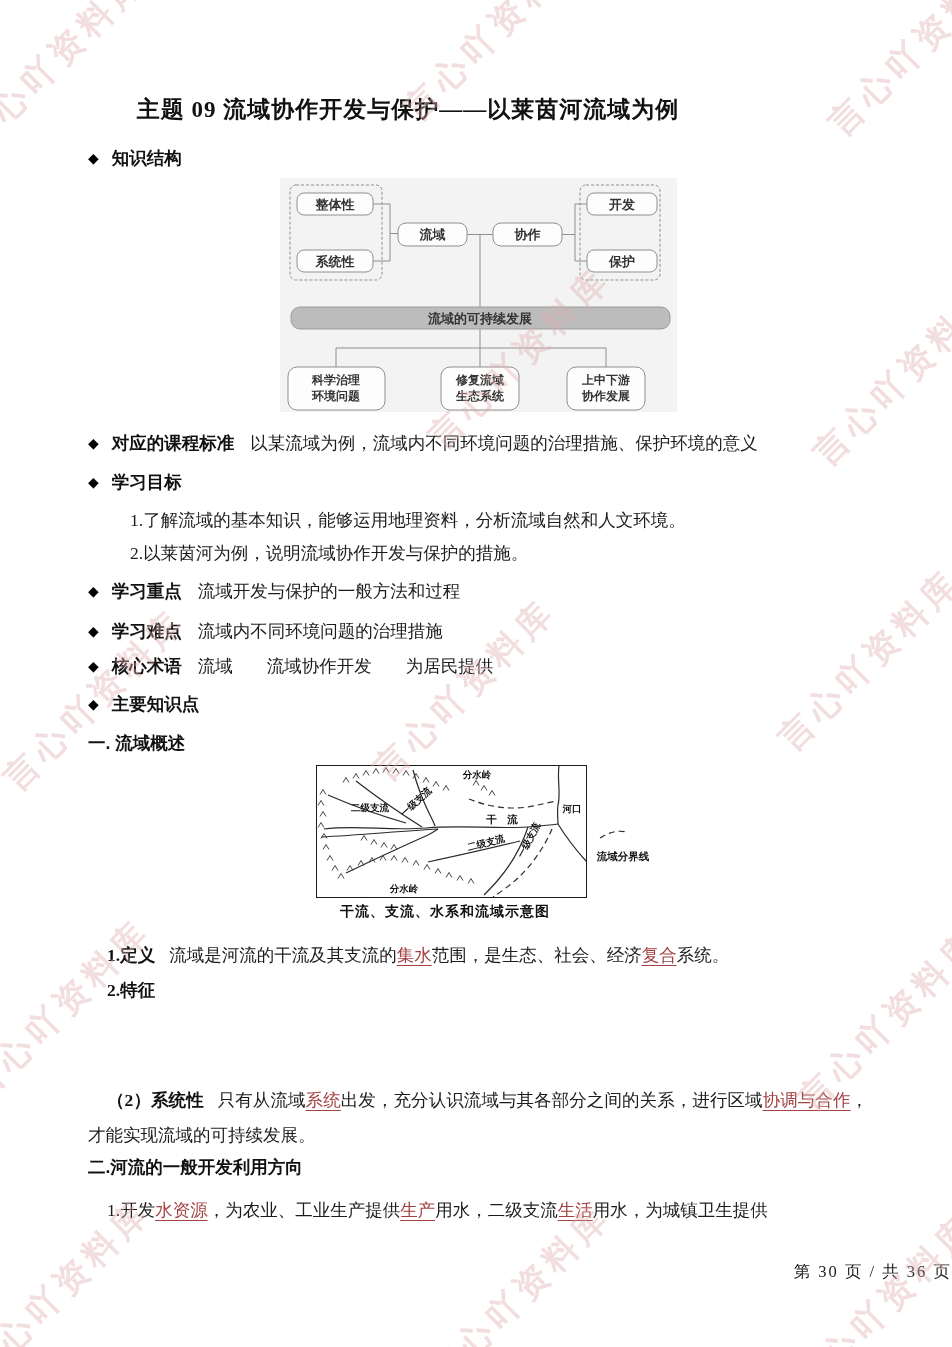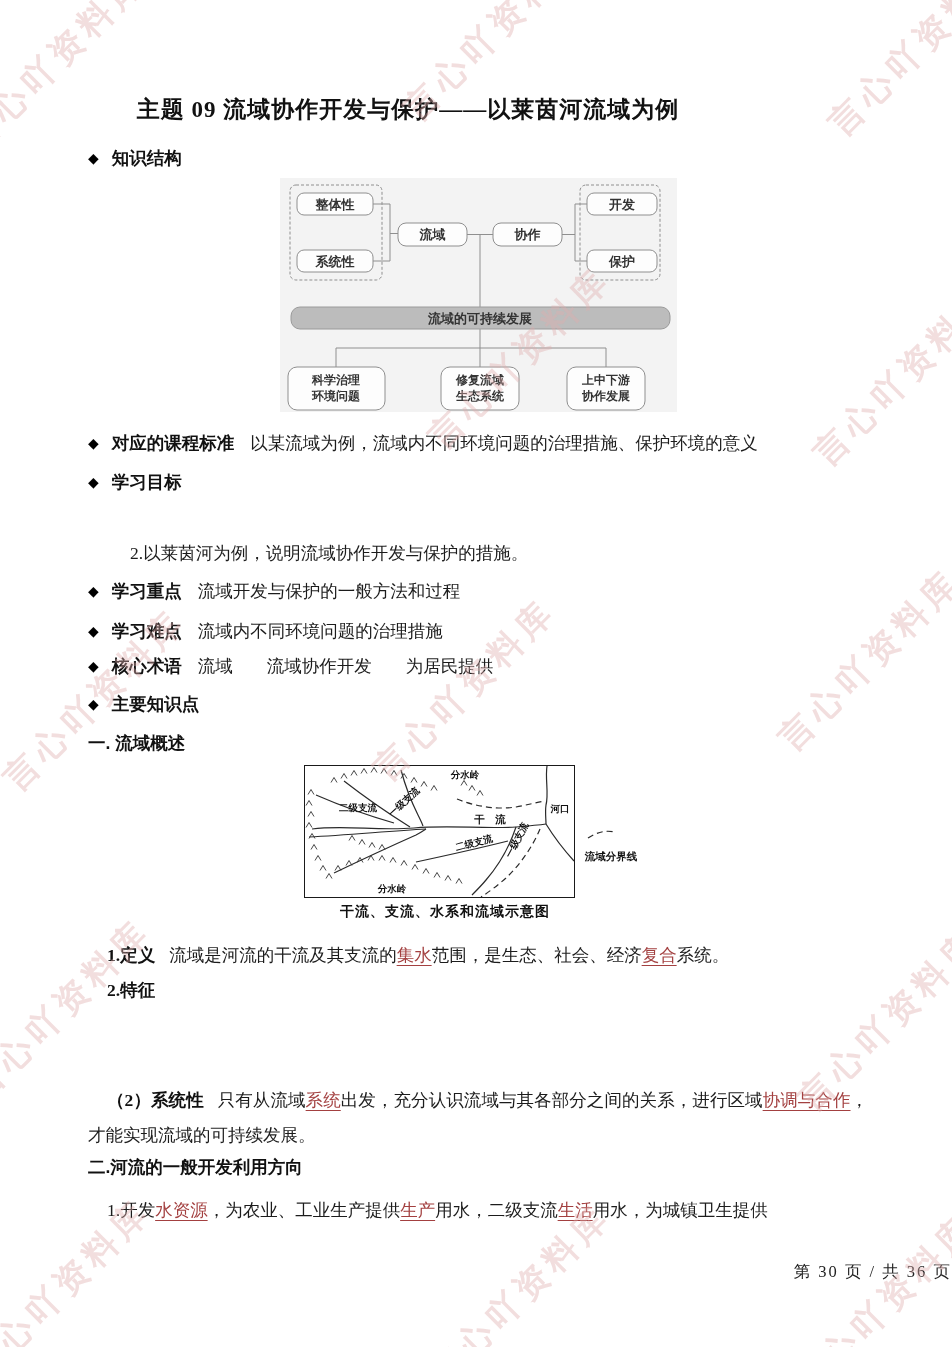--- a/index.html
+++ b/index.html
@@ -47,21 +47,21 @@
   .plabel{
     font-family:"Liberation Serif","DejaVu Serif",serif;
     font-weight:bold;color:#111;margin-right:14px;
   }
   .red{
     color:#a34040;text-decoration:underline;
     text-decoration-thickness:1px;text-underline-offset:4px;font-family:Liberation Serif, serif;
   }
   
   .kchart{position:absolute;left:280px;top:178px;}
-  .riverfig{position:absolute;left:304px;top:765px;}
+  .riverfig{position:absolute;left:316px;top:765px;}
   .caption{
     position:absolute;left:310px;top:903px;width:270px;text-align:center;
     font-family:"Liberation Sans","DejaVu Sans",sans-serif;
     font-weight:bold;font-size:14px;color:#111;letter-spacing:1px;white-space:nowrap;
   }
   .footer{
     position:absolute;left:0;top:1261px;width:952px;text-align:right;
     font-size:16.5px;color:#222;letter-spacing:2px;
   }
   svg text{
@@ -162,20 +162,21 @@
   <div class="brow" style="top:431px">
     <span class="dia">◆</span>
     <span class="blab">对应的课程标准</span>
     <span class="btxt">以某流域为例，流域内不同环境问题的治理措施、保护环境的意义</span>
   </div>
 
   <div class="brow" style="top:470px">
     <span class="dia">◆</span>
     <span class="blab">学习目标</span>
   </div>
+  <div class="subitem" style="top:508px">1.了解流域的基本知识，能够运用地理资料，分析流域自然和人文环境。</div>
   <div class="subitem" style="top:541px">2.以莱茵河为例，说明流域协作开发与保护的措施。</div>
 
   <div class="brow" style="top:579px">
     <span class="dia">◆</span>
     <span class="blab">学习重点</span>
     <span class="btxt">流域开发与保护的一般方法和过程</span>
   </div>
 
   <div class="brow" style="top:619px">
     <span class="dia">◆</span>

